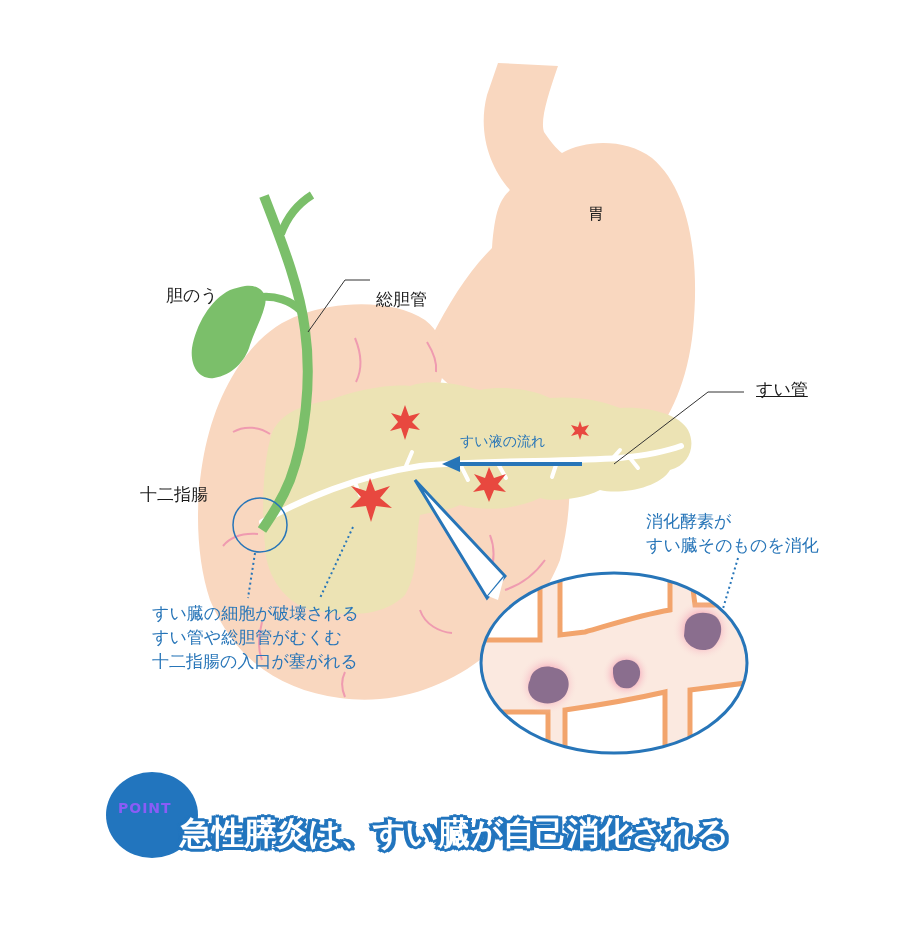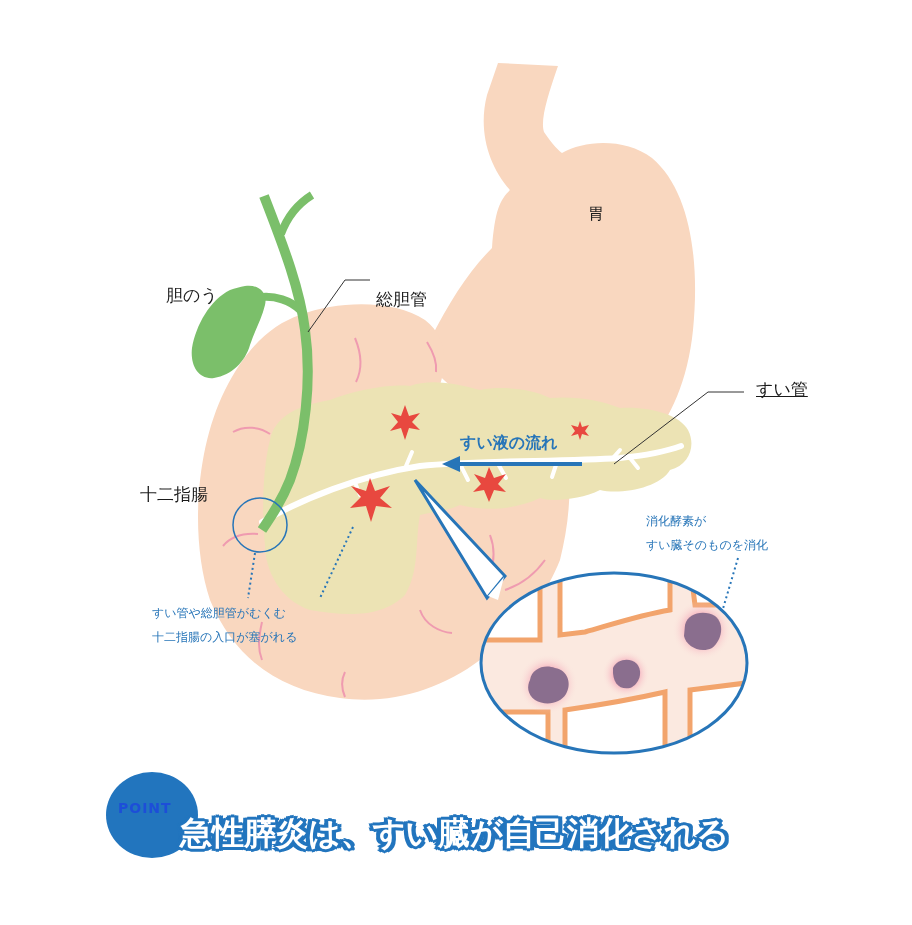--- a/index.html
+++ b/index.html
@@ -1,25 +1,25 @@
 <!DOCTYPE html>
 <html><head>
   <meta charset="utf-8">
   <style>
     html, body { margin: 0; padding: 0; background: #ffffff; }
     body { width: 912px; height: 925px; position: relative; overflow: hidden;
            font-family: "DejaVu Sans", "Liberation Sans", sans-serif; }
     #art { position: absolute; left: 0; top: 0; width: 912px; height: 925px; }
     .label { position: absolute; color: #1a1a1a; font-size: 17px; white-space: nowrap; line-height: 1; }
-    .blue-text { position: absolute; color: #2775b8; font-size: 12px; white-space: nowrap; line-height: 24px; }
+    .blue-text { position: absolute; color: #2775b8; font-size: 17px; white-space: nowrap; line-height: 24px; }
     .blue-text div { display: block; }
-    .flow-label { position: absolute; color: #2775b8; font-size: 16px; font-weight: bold; white-space: nowrap; }
+    .flow-label { position: absolute; color: #2775b8; font-size: 14px; font-weight: normal; white-space: nowrap; }
     .point-badge { position: absolute; left: 106px; top: 772px; width: 92px; height: 86px; border-radius: 50%;
                    background: #2275be; }
-    .point-text { position: absolute; left: 118px; top: 800px; color: #1d4ed8; font-size: 14px; font-weight: bold; letter-spacing: 1px; }
+    .point-text { position: absolute; left: 118px; top: 800px; color: #8b5cf6; font-size: 14px; font-weight: bold; letter-spacing: 1px; }
     .headline { position: absolute; left: 180px; top: 812px; font-size: 32px; font-weight: bold; color: #ffffff; white-space: nowrap;
                 text-shadow: 3px 0 0 #2275be, -3px 0 0 #2275be, 0 3px 0 #2275be, 0 -3px 0 #2275be,
                              2px 2px 0 #2275be, -2px -2px 0 #2275be, 2px -2px 0 #2275be, -2px 2px 0 #2275be,
                              4px 2px 0 #2275be, -4px 2px 0 #2275be, 4px -2px 0 #2275be, -4px -2px 0 #2275be; }
   </style>
 </head>
 <body>
 
 <svg id="art" viewBox="0 0 912 925" xmlns="http://www.w3.org/2000/svg">
   <defs>
@@ -138,20 +138,21 @@
 
 <div class="label" style="left:588px; top:206px; font-size:16px;">胃</div>
 <div class="label" style="left:166px; top:287px;">胆のう</div>
 <div class="label" style="left:376px; top:271px;margin-top:20px;">総胆管</div>
 <div class="label" style="left:756px; top:381px;text-decoration:underline;">すい管</div>
 <div class="label" style="left:140px; top:478px;margin-top:8px;">十二指腸</div>
 
 <div class="flow-label" style="left:460px; top:433px;">すい液の流れ</div>
 
 <div class="blue-text" style="left:152px; top:601px;">
+  <div>すい臓の細胞が破壊される</div>
   <div>すい管や総胆管がむくむ</div>
   <div>十二指腸の入口が塞がれる</div>
 </div>
 
 <div class="blue-text" style="left:646px; top:509px;">
   <div>消化酵素が</div>
   <div>すい臓そのものを消化</div>
 </div>
 
 <div class="point-badge"></div>

